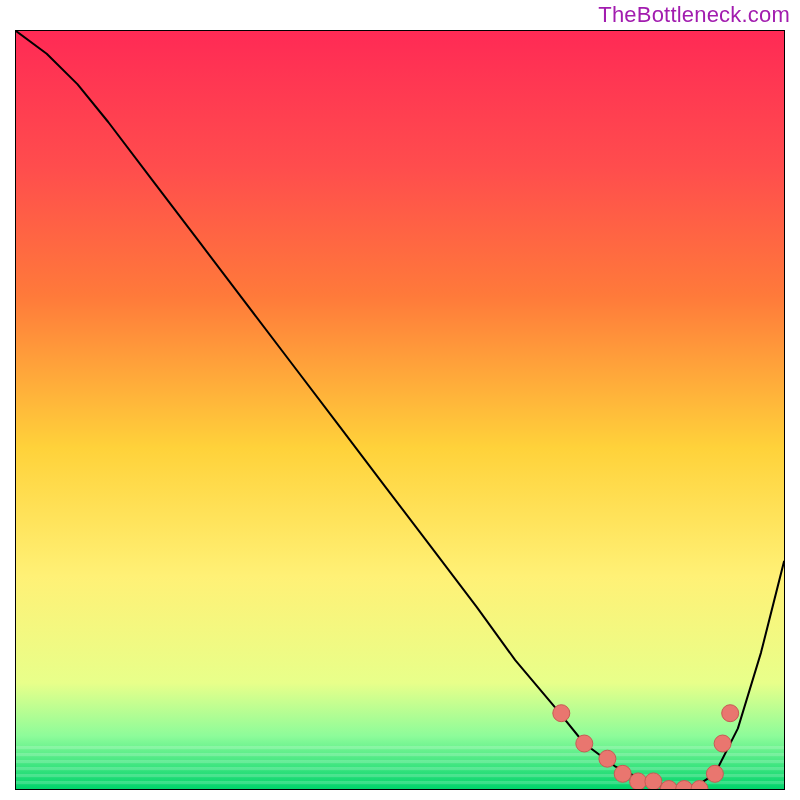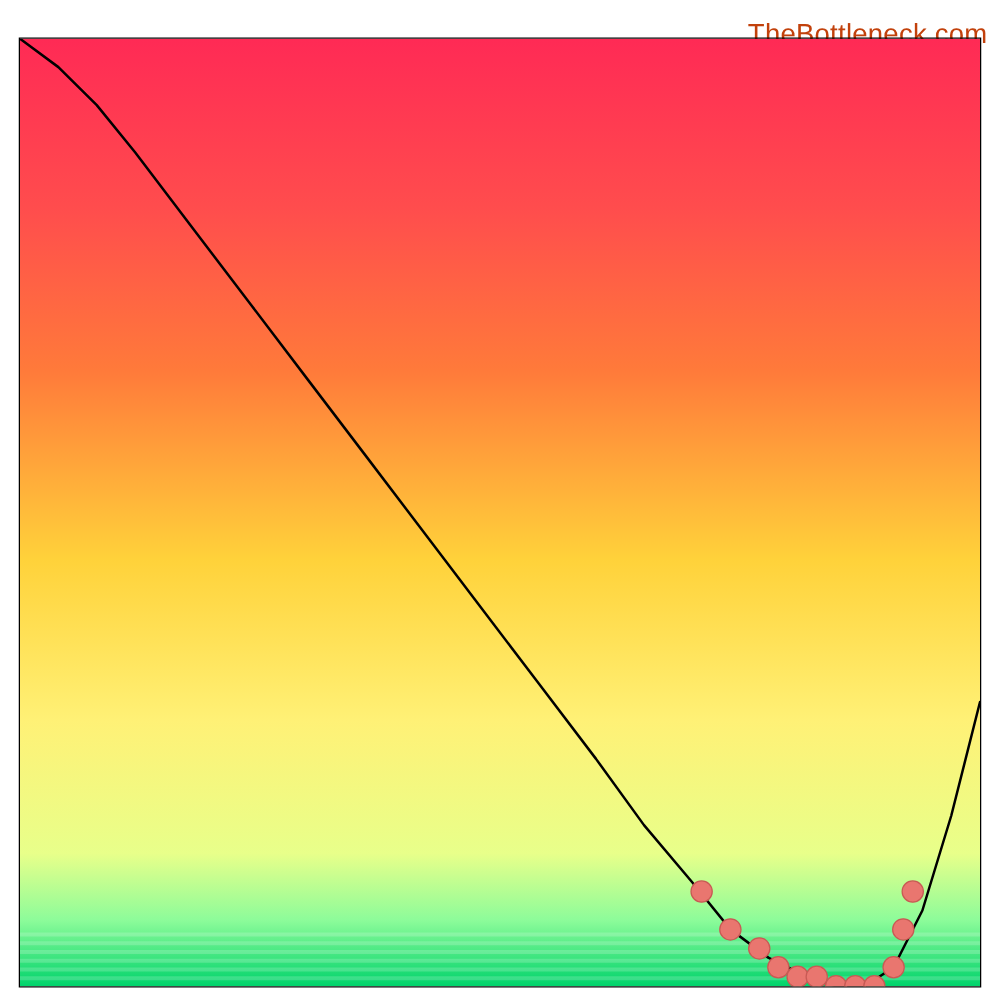--- a/index.html
+++ b/index.html
@@ -4,25 +4,25 @@
 <style>
   * { margin: 0; padding: 0; box-sizing: border-box; }
   html, body { width: 800px; height: 800px; overflow: hidden; background: #fff; }
   .stage {
     position: relative;
     width: 800px;
     height: 800px;
   }
   .watermark {
     position: absolute;
-    top: 14px;
+    top: 2px;
     right: 10px;
     font-family: Arial, Helvetica, sans-serif;
     font-size: 22px;
-    color: #c2410c;
+    color: #a21caf;
     letter-spacing: 0.2px;
     user-select: none;
   }
   .plot {
     position: absolute;
     left: 15px;
     top: 30px;
     width: 770px;
     height: 760px;
     border: 1px solid #000;

